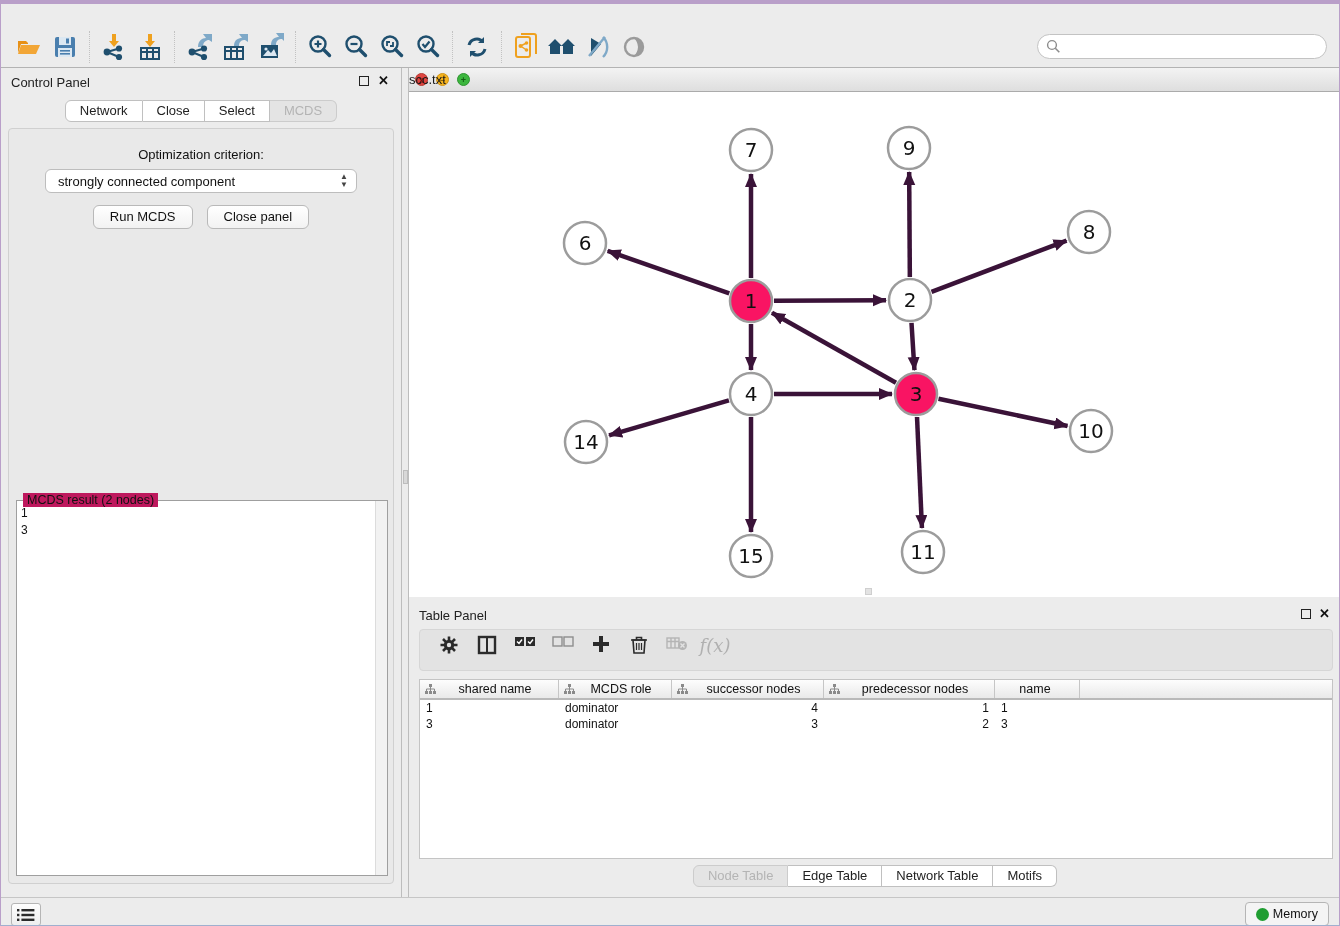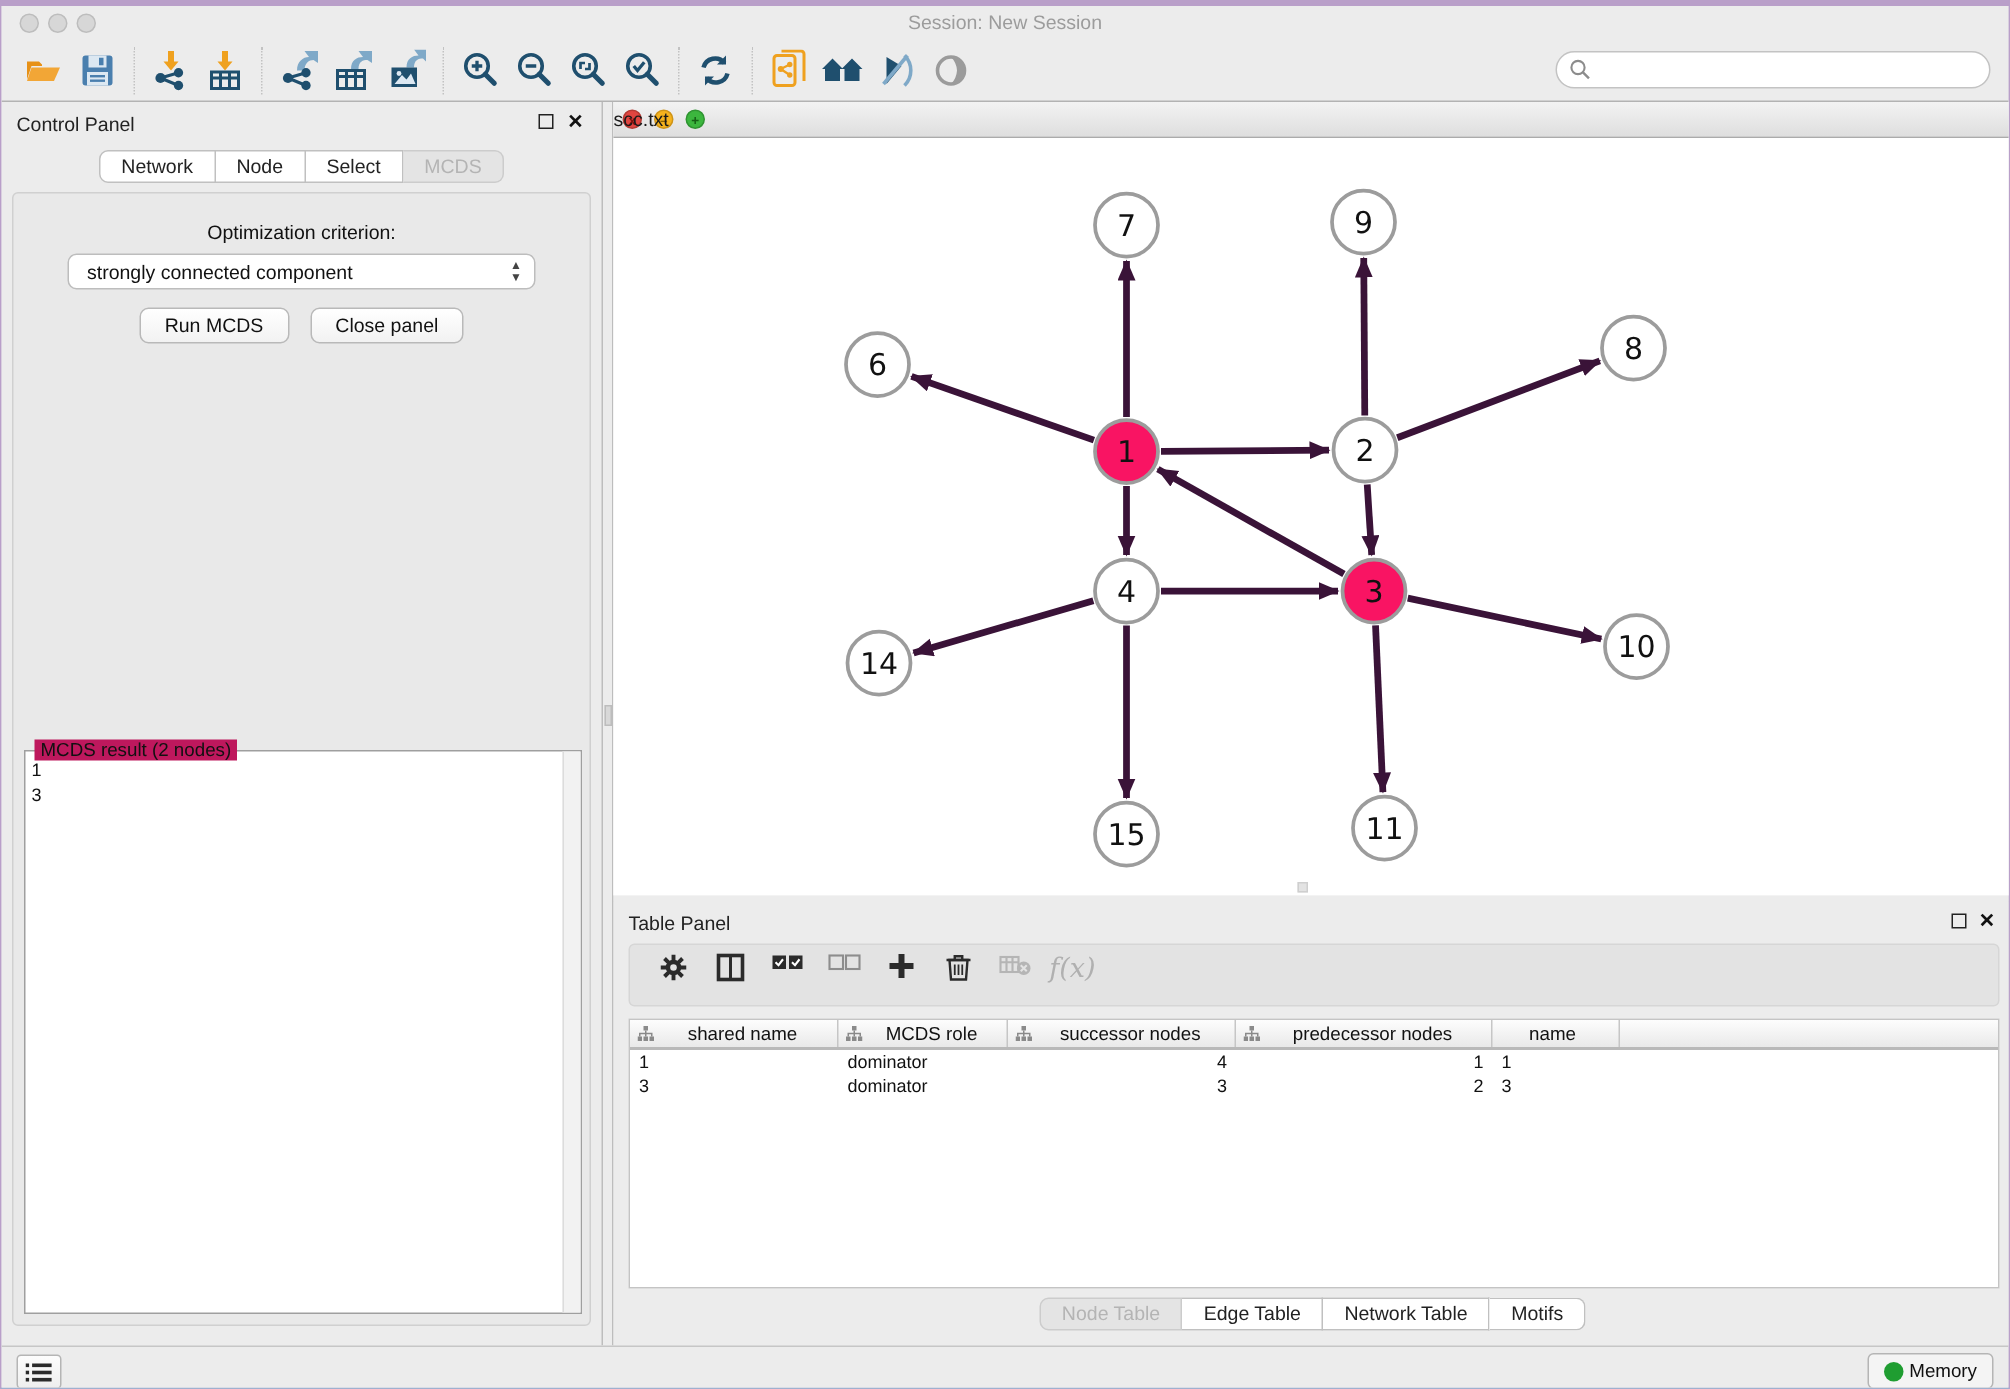--- a/index.html
+++ b/index.html
@@ -90,26 +90,20 @@
               border:1px solid #b5b5b5; border-radius:3px; display:flex; align-items:center; justify-content:center; }
   .mem-btn { position:absolute; right:10px; top:4px; height:24px; background:#f4f4f4; border:1px solid #b5b5b5;
              border-radius:4px; display:flex; align-items:center; gap:4px; padding:0 10px; font-size:12.5px; color:#111; }
   .mem-dot { width:13px; height:13px; border-radius:50%; background:#1f9d31; }
 </style>
 </head>
 <body>
 
 <div id="window">
 
-  <div class="titlebar">
-    <div class="traffic gray" style="left:12px"></div>
-    <div class="traffic gray" style="left:31px"></div>
-    <div class="traffic gray" style="left:50px"></div>
-    <div class="win-title">Session: New Session</div>
-  </div>
 
   <div class="toolbar">
     <div class="tbtn">
       <svg width="26" height="26" viewBox="0 0 26 26">
           <path d="M2 7h8l2 2v1H5L2 19z" fill="#e79117"></path>
           <path d="M5 11h19l-4 9H2z" fill="#f2a636"></path>
         </svg>
     </div>
     <div class="tbtn">
       <svg width="24" height="24" viewBox="0 0 24 24">
@@ -246,21 +240,21 @@
 
   <div class="control-panel">
     <div class="panel-head">
       <span class="panel-title">Control Panel</span>
       <span class="float-ic" style="right:32px"></span>
       <span class="close-ic" style="right:12px">✕</span>
     </div>
     <div class="cp-tabs">
       <div class="seg">
         <div class="tab">Network</div>
-        <div class="tab">Node</div>
+        <div class="tab">Close</div>
         <div class="tab">Select</div>
         <div class="tab sel">MCDS</div>
       </div>
     </div>
     <div class="cp-body">
       <div class="opt-label">Optimization criterion:</div>
       <div class="dropdown">
         <span>strongly connected component</span>
         <span class="stepper">
           <span>▲</span>

